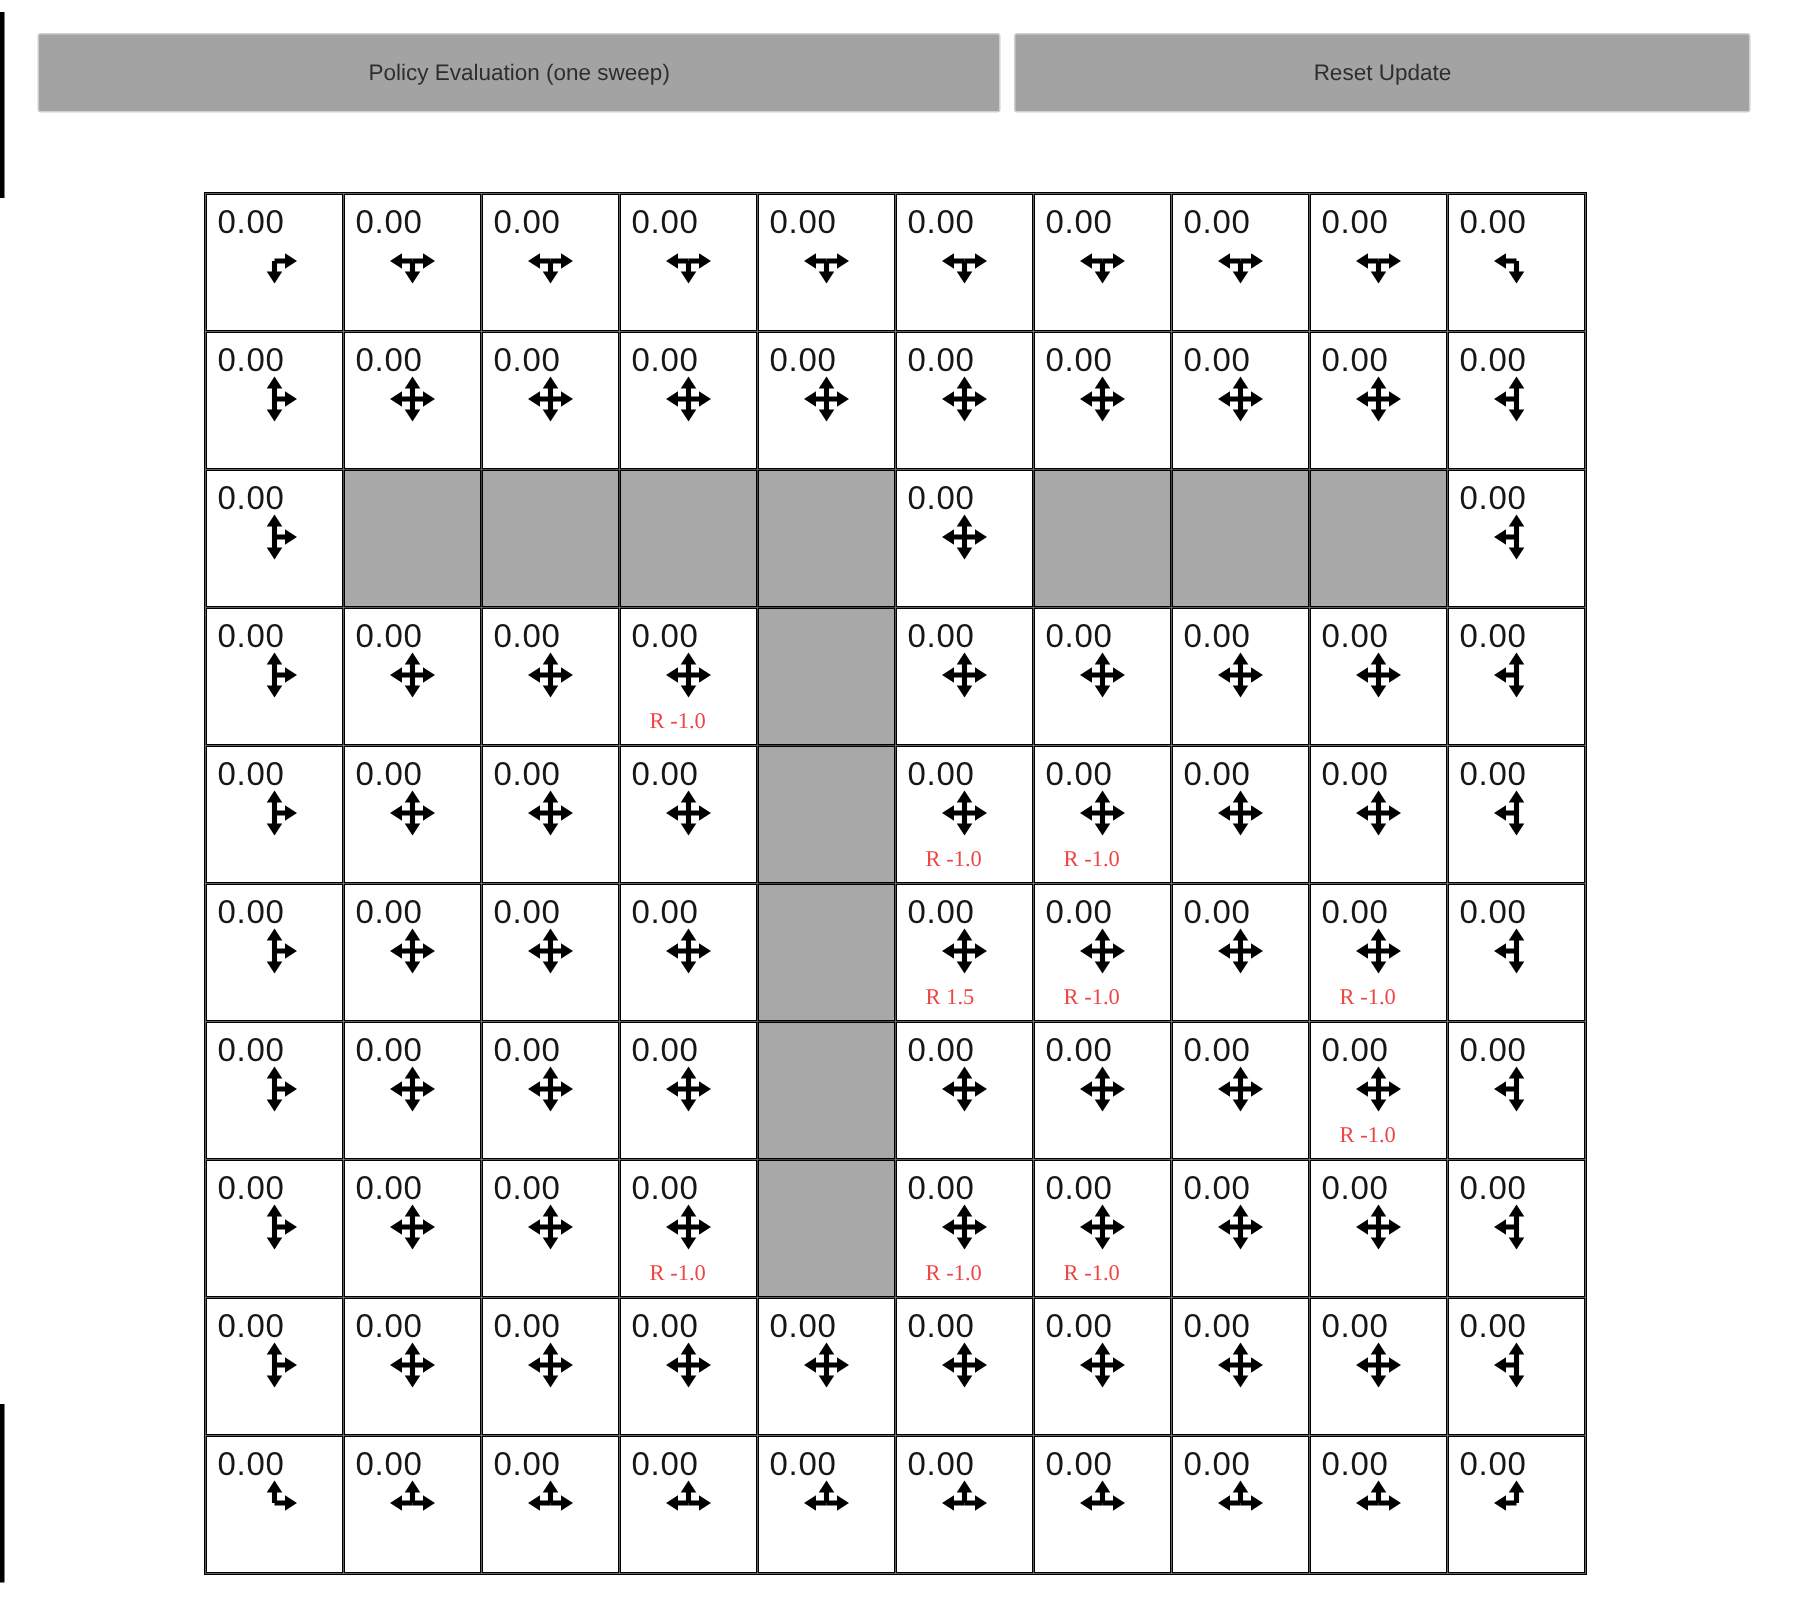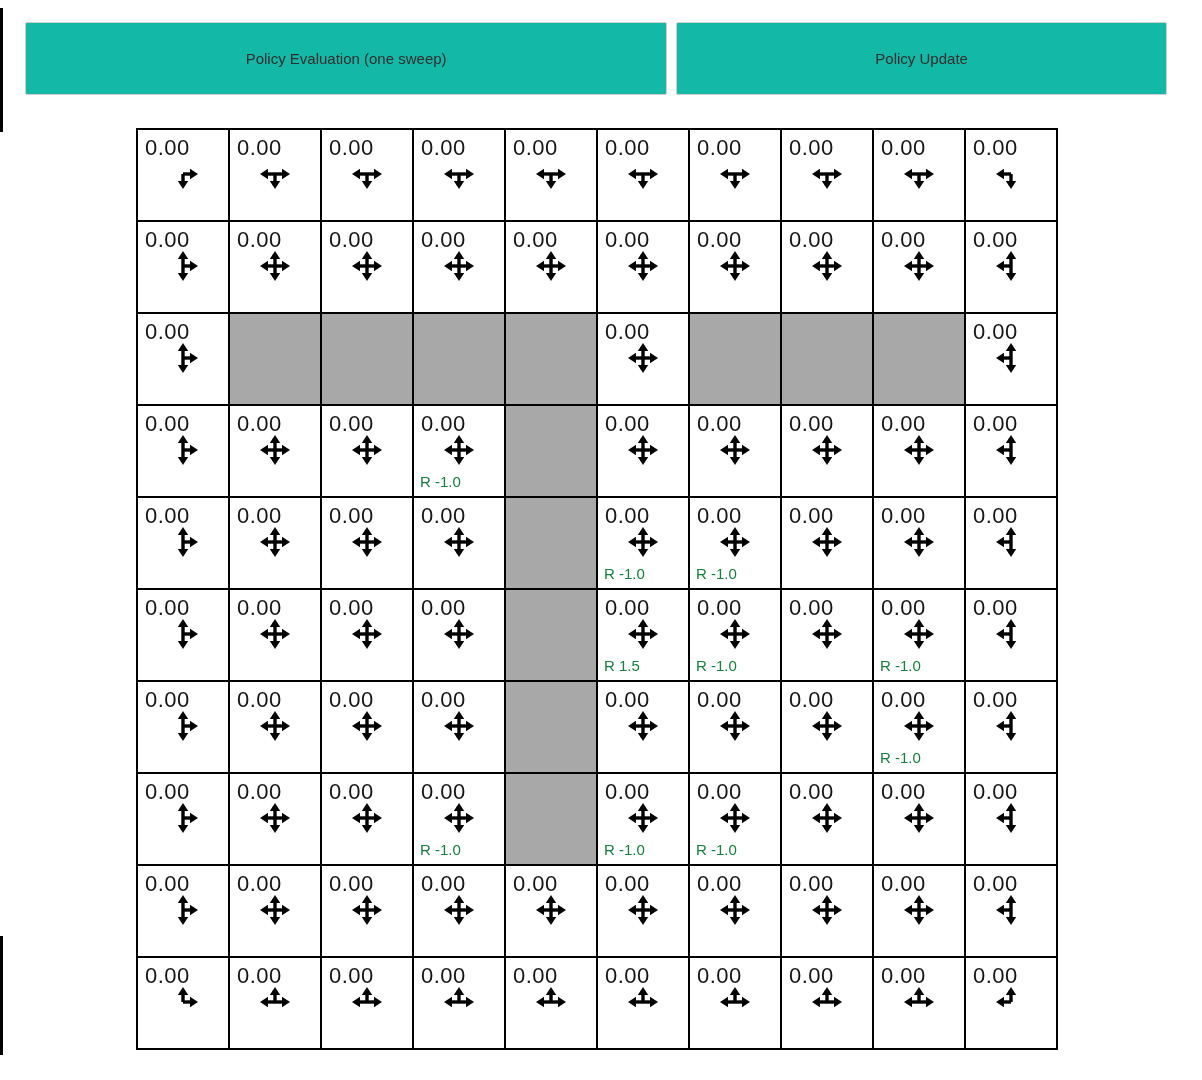--- a/index.html
+++ b/index.html
@@ -17,22 +17,22 @@
   .toolbar {
     position: absolute;
     left: 25px;
     top: 22px;
     width: 1142px;
     height: 73px;
     display: flex;
     gap: 9px;
   }
   .toolbar button {
-    height: 73px;
-    background: #14b8a6;
+    height: 53px;
+    background: #a3a3a3;
     border: 1px solid #cfcfcf;
     border-radius: 2px;
     font-family: "Liberation Sans", sans-serif;
     font-size: 15px;
     color: #2e2e2e;
     cursor: pointer;
     padding: 0;
   }
   .toolbar button.wide { flex: 1.31; }
   .toolbar button.norm { flex: 1; }
@@ -65,45 +65,46 @@
     letter-spacing: 0.5px;
   }
   .cell .arrows {
     position: absolute;
     left: 50%;
     top: 27px;
     transform: translateX(-50%);
   }
   .cell .reward {
     position: absolute;
-    left: 6px;
+    left: 19px;
     bottom: 6px;
     font-size: 15px;
-    color: #15803d;
+    color: #ef4444;
+    font-family: Liberation Serif, serif;
   }
 
   
   .edge-strip {
     position: absolute;
     left: 0;
     width: 3px;
     background: #000;
   }
   .edge-strip.top { top: 8px; height: 124px; }
   .edge-strip.bottom { top: 936px; height: 119px; }
 </style>
 </head>
 <body>
 
 <div class="edge-strip top"></div>
 <div class="edge-strip bottom"></div>
 
 <div class="toolbar">
   <button class="wide">Policy Evaluation (one sweep)</button>
-  <button class="norm">Policy Update</button>
+  <button class="norm">Reset Update</button>
 </div>
 
 <div class="grid" id="grid">
     <div class="cell">
       <div class="val">0.00</div>
       <div class="arrows"><svg width="34" height="34" viewBox="0 0 34 34">
           <line x1="17" y1="17" x2="17" y2="25" stroke="#000000" stroke-width="3.4"></line>
           <polygon points="17,32 11.8,24 22.2,24" fill="#000000"></polygon>
           <line x1="17" y1="17" x2="25" y2="17" stroke="#000000" stroke-width="3.4"></line>
           <polygon points="32,17 24,22.2 24,11.8" fill="#000000"></polygon>

